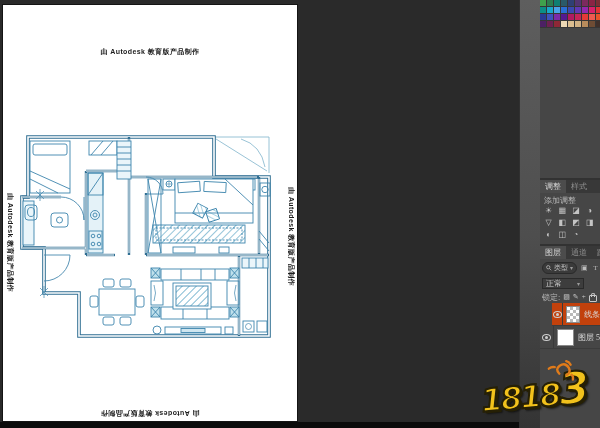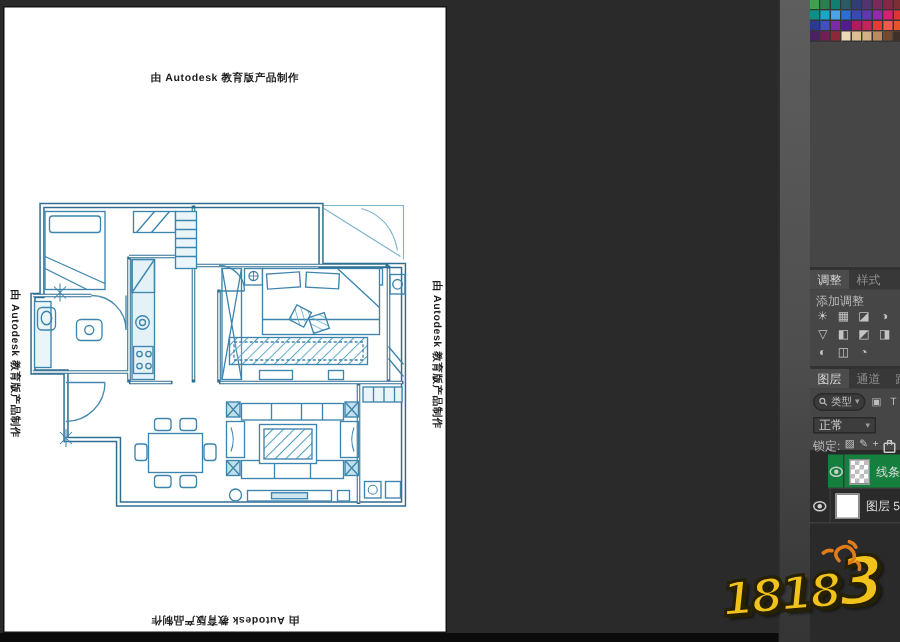--- a/index.html
+++ b/index.html
@@ -23,21 +23,21 @@
   .ad-right{left:293px;top:182px;transform-origin:0 0;transform:rotate(90deg);}
   .plan-svg{position:absolute;left:0;top:0;}
   
   .bottom-strip{position:absolute;left:0;top:422px;width:540px;height:6px;background:#0b0b0b;}
   .dock-divider{
     position:absolute;left:519px;top:0;width:21px;height:428px;
     background:linear-gradient(180deg,#5e5e5e 0%,#4e4e4e 55%,#343434 100%);
     border-left:1px solid #303030;box-sizing:border-box;
   }
   
-  .dock{position:absolute;left:540px;top:0;width:60px;height:300px;background:#464646;}
+  .dock{position:absolute;left:540px;top:0;width:60px;height:428px;background:#464646;font-family:Liberation Serif, serif;}
   .swatches{position:absolute;left:0;top:0;width:63px;display:grid;grid-template-columns:repeat(9,7px);}
   .swatch{width:7px;height:7px;box-sizing:border-box;border-right:1px solid #363636;border-bottom:1px solid #363636;}
   .sep{position:absolute;left:0;width:60px;height:2px;background:#323232;}
   .tabbar{position:absolute;left:0;width:60px;height:13px;background:#383838;display:flex;overflow:hidden;}
   .tab{font-size:8px;line-height:13px;padding:0 5px;color:#8f8f8f;white-space:nowrap;}
   .tab.active{background:#4c4c4c;color:#d6d6d6;}
   .adj-add{position:absolute;left:4px;top:195px;font-size:8px;color:#b9b9b9;}
   .adj-icons{
     position:absolute;left:3px;top:206px;width:55px;
     display:grid;grid-template-columns:repeat(4,1fr);row-gap:3px;
@@ -58,21 +58,21 @@
   }
   .caret{font-size:6px;color:#9a9a9a;}
   .lock-row{position:absolute;left:0;top:291px;width:60px;height:12px;display:flex;align-items:center;gap:3px;}
   .lock-label{font-size:8px;color:#b9b9b9;margin-left:2px;}
   .lock-ic{font-size:7px;color:#c9c9c9;line-height:10px;}
   .mini-lock{display:inline-block;width:6px;height:5px;border:1px solid #c9c9c9;border-radius:1px;position:relative;margin-top:2px;}
   .mini-lock::before{content:"";position:absolute;left:1px;top:-3px;width:2px;height:3px;
     border:1px solid #c9c9c9;border-bottom:none;border-radius:2px 2px 0 0;}
   .layer-list{position:absolute;left:0;top:303px;width:60px;}
   .layer-row{height:22px;display:flex;align-items:center;border-bottom:1px solid #3c3c3c;}
-  .layer-row.selected{background:#15803d;margin-left:12px;}
+  .layer-row.selected{background:#c2410c;margin-left:12px;}
   .eye-cell{width:13px;height:100%;display:flex;align-items:center;justify-content:center;border-right:1px solid #3a3a3a;}
   .eye{display:inline-block;width:9px;height:7px;border-radius:50%;border:1px solid #cfcfcf;position:relative;box-sizing:border-box;}
   .eye::after{content:"";position:absolute;left:2px;top:1px;width:3px;height:3px;border-radius:50%;background:#cfcfcf;}
   .thumb{width:17px;height:17px;margin-left:3px;border:1px solid #8a8a8a;box-sizing:border-box;background:#fff;}
   .thumb.checker{
     background-color:#fff;
     background-image:linear-gradient(45deg,#b9b9b9 25%,transparent 25%,transparent 75%,#b9b9b9 75%),
                      linear-gradient(45deg,#b9b9b9 25%,transparent 25%,transparent 75%,#b9b9b9 75%);
     background-size:6px 6px;background-position:0 0,3px 3px;
   }

